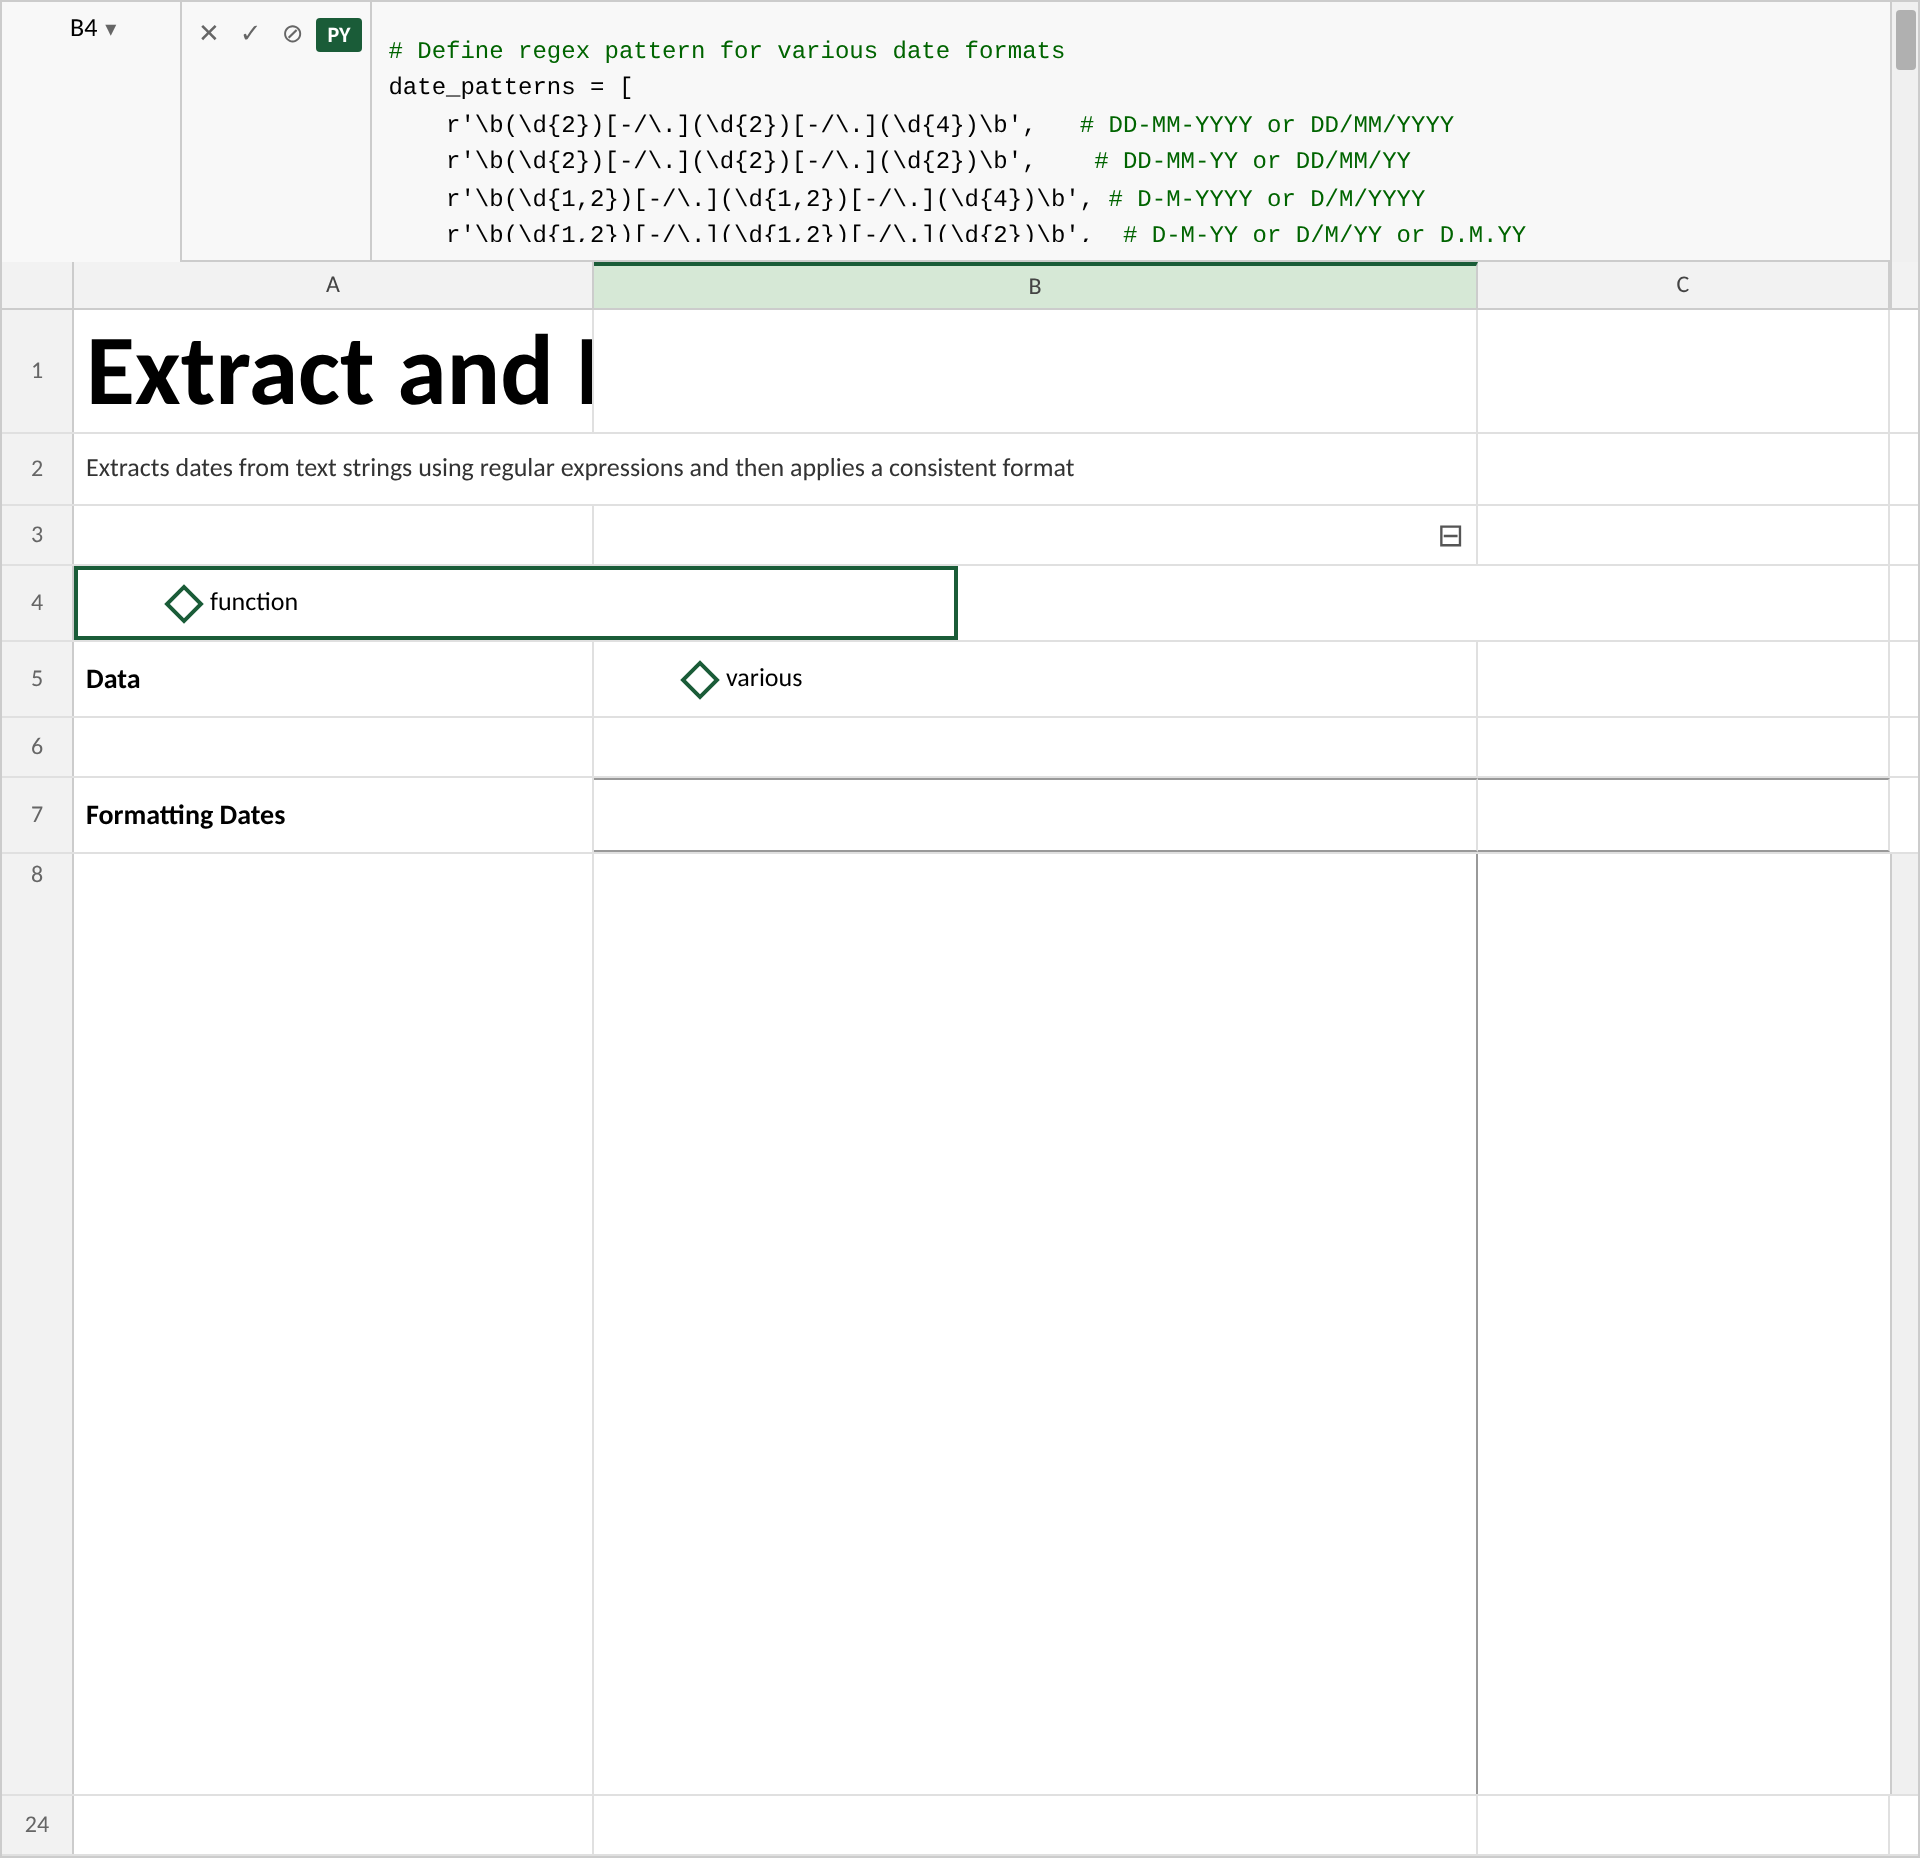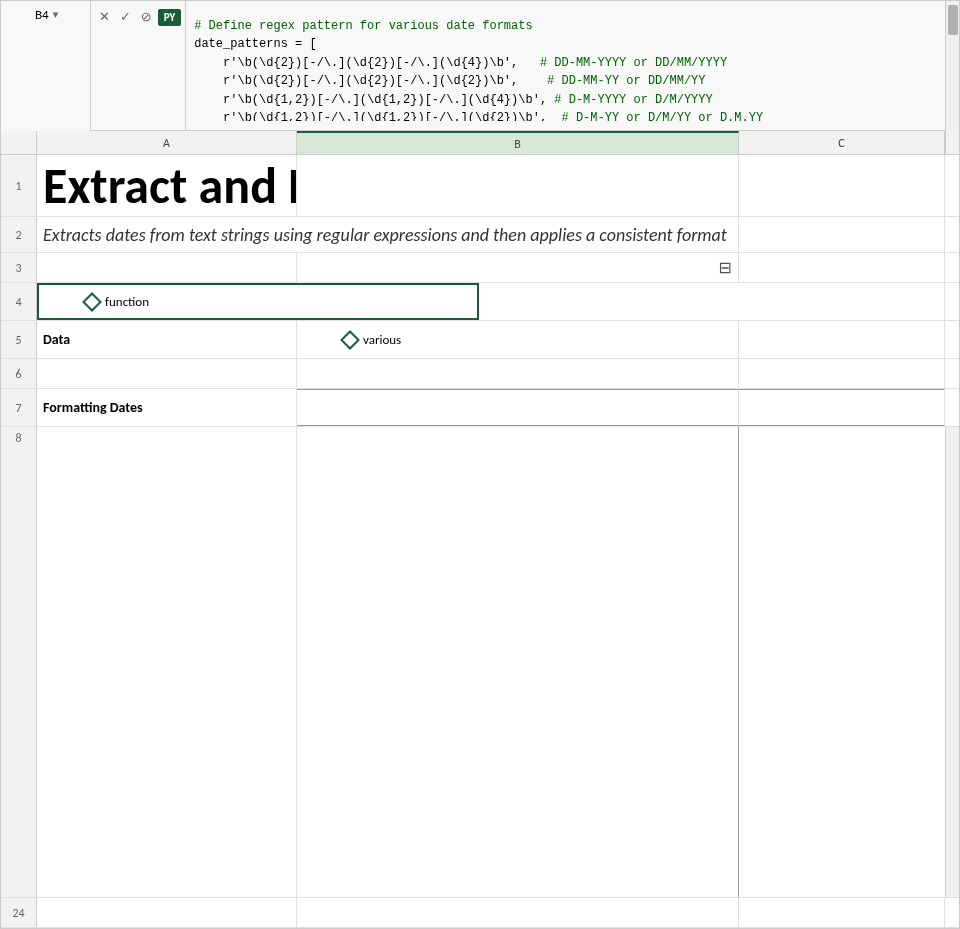--- a/index.html
+++ b/index.html
@@ -193,22 +193,21 @@
     
     .title-text {
       font-size: 50px;
       font-weight: bold;
       color: #000;
       line-height: 1;
       white-space: nowrap;
     }
 
     .subtitle-text {
-      font-size: 18px;
-      font-style: italic;
+      font-size: 13px;
       color: #333;
     }
 
     .label-bold {
       font-weight: bold;
       font-size: 14px;
     }
 
     
     .python-cell {

